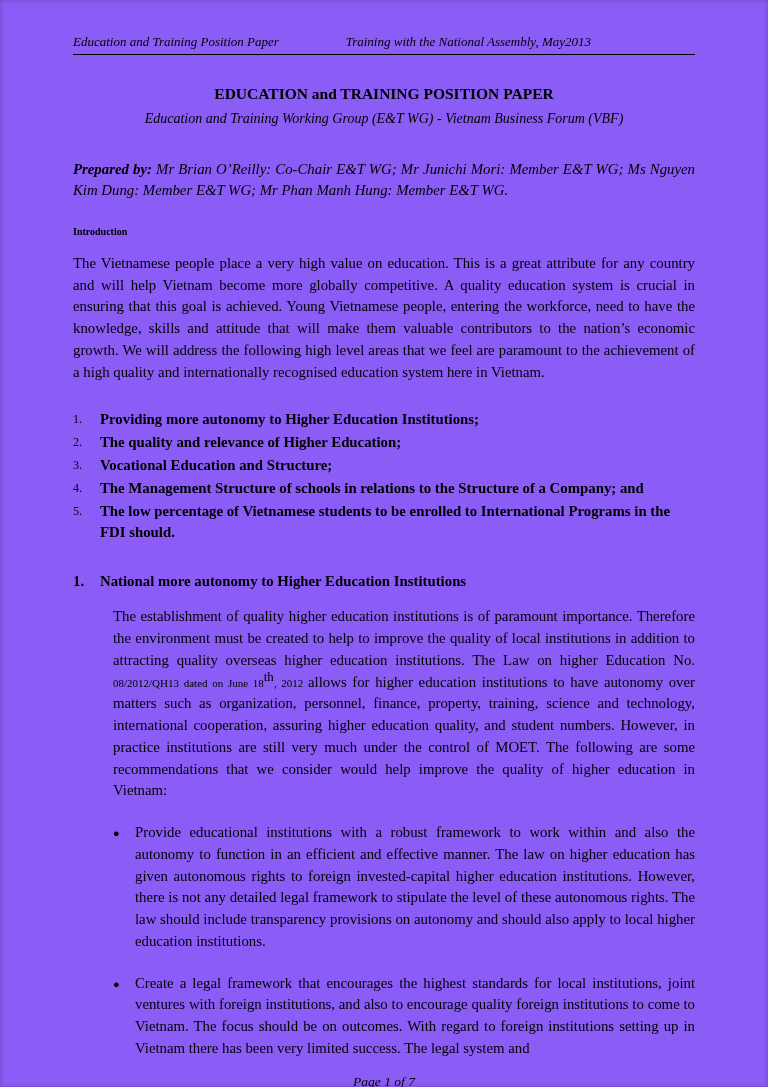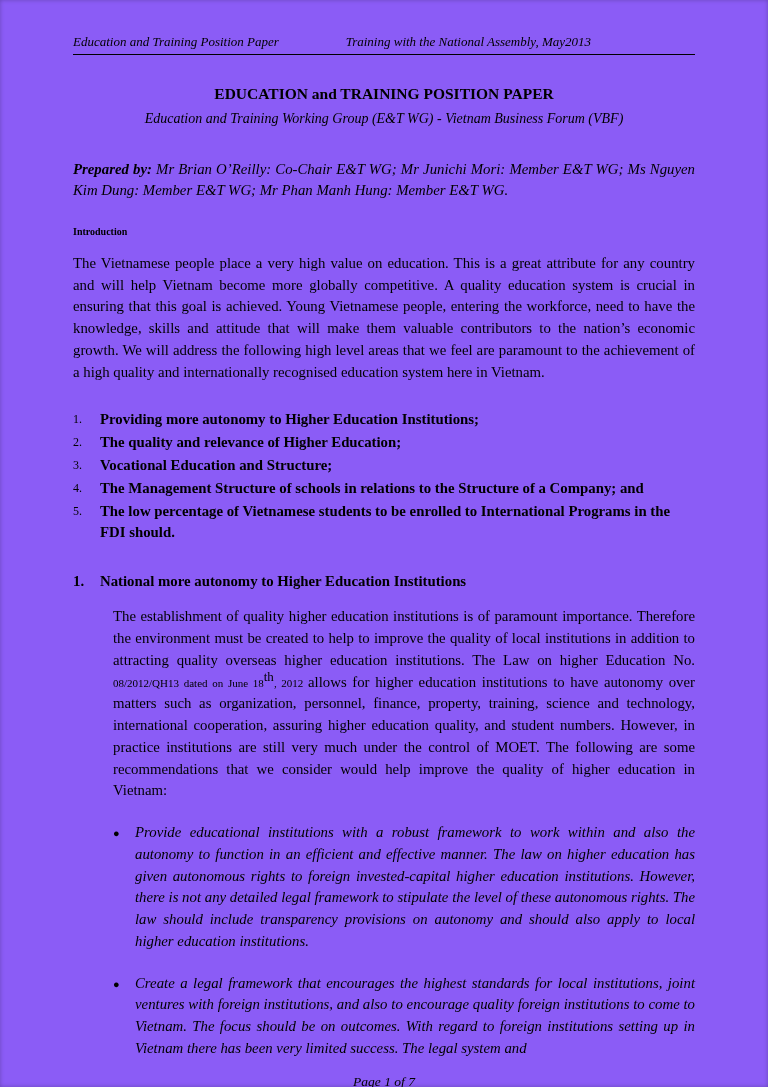--- a/index.html
+++ b/index.html
@@ -43,21 +43,21 @@
   .ka-num { width: 27px; flex: 0 0 27px; font-size: 12px; padding-top: 2px; }
   .ka-text { font-weight: bold; flex: 1; }
   .sec1-heading { display: flex; font-size: 14.8px; font-weight: bold; margin-top: 30px; }
   .sec1-num { width: 27px; flex: 0 0 27px; }
   .indent-block { margin-left: 40px; }
   .law-ref { font-size: 11px; }
   sup.th { font-size: 13px; vertical-align: super; line-height: 0; }
   .bullets { margin-left: 40px; }
   .bullet-item { display: flex; margin-top: 20px; font-size: 14.8px; line-height: 1.47; }
   .bullet-marker { width: 22px; flex: 0 0 22px; font-size: 11px; padding-top: 3px; }
-  .bullet-text { flex: 1; text-align: justify; font-style: italic; }
+  .bullet-text { flex: 1; text-align: justify; }
   .page-footer {
     margin-top: auto;
     text-align: center;
     font-style: italic;
     font-size: 13.5px;
     padding-top: 14px;
   }
 </style>
 </head>
 <body>

